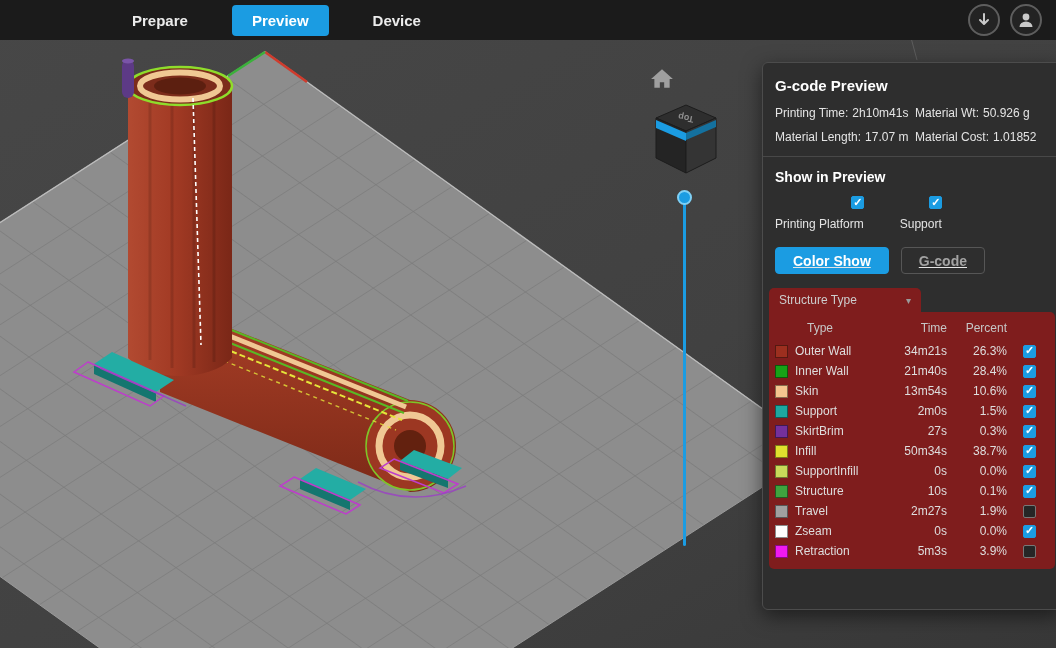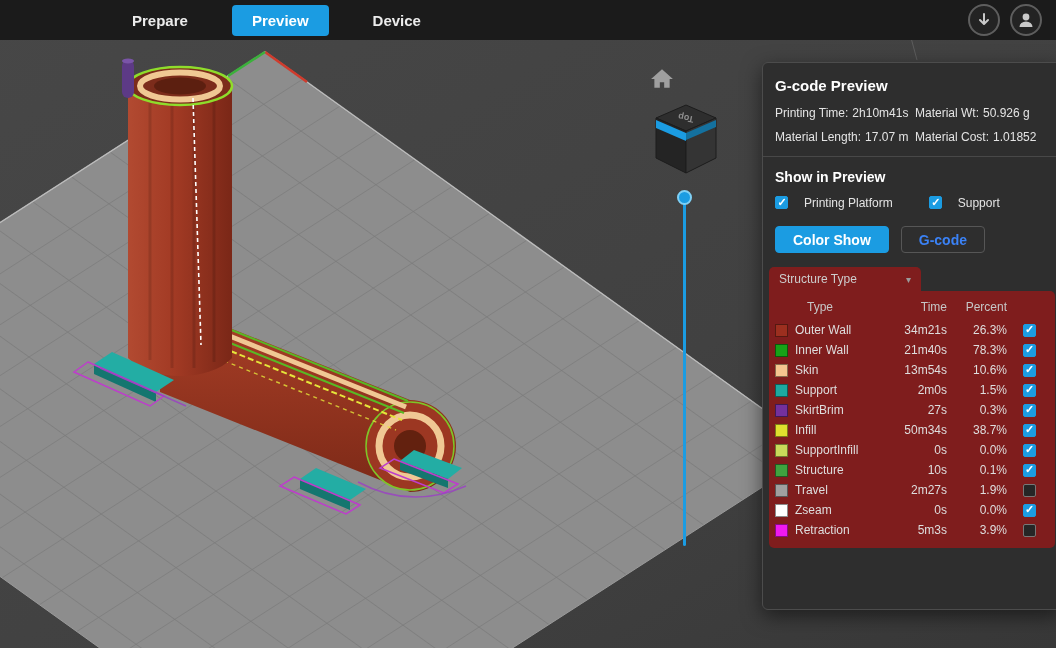--- a/index.html
+++ b/index.html
@@ -29,30 +29,30 @@
   
   .panel { position:absolute; left:762px; top:62px; width:300px; height:548px;
            background:#2e2e2e; border:1px solid #4c4c4c; border-radius:6px;
            box-shadow:0 6px 20px rgba(0,0,0,.5); z-index:5; color:#e4e4e4; padding-top:14px; }
   .panel-title { font-size:15px; font-weight:bold; color:#fff; padding:0 12px; margin-bottom:12px; }
   .stats { display:grid; grid-template-columns:140px 1fr; row-gap:10px; padding:0 12px; font-size:12px; }
   .stat span + span { margin-left:4px; }
   .divider { height:1px; background:#484848; margin:12px 0; }
   .section-title { font-size:14px; font-weight:bold; color:#fff; padding:0 12px; margin-bottom:11px; }
   .options { display:flex; gap:36px; padding:0 12px; align-items:center; font-size:12px; }
-  .option { display:flex; align-items:flex-start; gap:16px; cursor:pointer; }
+  .option { display:flex; align-items:flex-end; gap:8px; cursor:pointer;flex-direction:column; }
   .checkbox { width:13px; height:13px; border-radius:2px; background:#262626; border:1px solid #777;
               position:relative; flex:0 0 auto; cursor:pointer; }
   .checkbox.checked { background:#1b9ce2; border-color:#1b9ce2; }
   .checkbox.checked::after { content:"\2713"; position:absolute; left:1.5px; top:-1.5px;
                              color:#fff; font-size:11px; font-weight:bold; }
-  .mode-row { display:flex; gap:12px; margin:16px 12px 0; }
+  .mode-row { display:flex; gap:12px; margin:16px 12px 0;text-decoration:underline; }
   .mode-btn { height:27px; padding:0 17px; border-radius:4px; font-weight:bold; font-size:14px;
               display:flex; align-items:center; justify-content:center; background:transparent;
-              border:1px solid #565656; color:#3b82f6; cursor:pointer; }
+              border:1px solid #565656; color:#a3a3a3; cursor:pointer; }
   .mode-btn.active { background:#1b9ce2; border-color:#1b9ce2; color:#fff; }
   .structure { margin-top:14px; padding:0 6px; }
   .struct-tab { display:flex; width:152px; justify-content:space-between; align-items:center;
                 background:#7f1d1d; color:#cdcdcd; font-size:12px; padding:5px 10px;
                 border-radius:5px 5px 0 0; cursor:pointer; }
   .chevron { font-size:10px; color:#9a9a9a; }
   .table-box { background:#7f1d1d; border-radius:0 5px 5px 5px; padding:3px 0 8px; }
   .thead, .trow { display:grid; grid-template-columns:20px 92px 60px 60px 44px;
                   align-items:center; padding:0 6px; font-size:12px; }
   .thead { height:26px; color:#c6c6c6; }
@@ -250,21 +250,21 @@
     <span class="swatch" style="background: rgb(156, 47, 31);"></span>
     <span class="cell cell-type">Outer Wall</span>
     <span class="cell cell-time">34m21s</span>
     <span class="cell cell-percent">26.3%</span>
     <span class="checkbox checked"></span>
   </div>
             <div class="trow">
     <span class="swatch" style="background: rgb(23, 162, 23);"></span>
     <span class="cell cell-type">Inner Wall</span>
     <span class="cell cell-time">21m40s</span>
-    <span class="cell cell-percent">78.3%</span>
+    <span class="cell cell-percent">28.4%</span>
     <span class="checkbox checked"></span>
   </div>
             <div class="trow">
     <span class="swatch" style="background: rgb(245, 197, 143);"></span>
     <span class="cell cell-type">Skin</span>
     <span class="cell cell-time">13m54s</span>
     <span class="cell cell-percent">10.6%</span>
     <span class="checkbox checked"></span>
   </div>
             <div class="trow">

